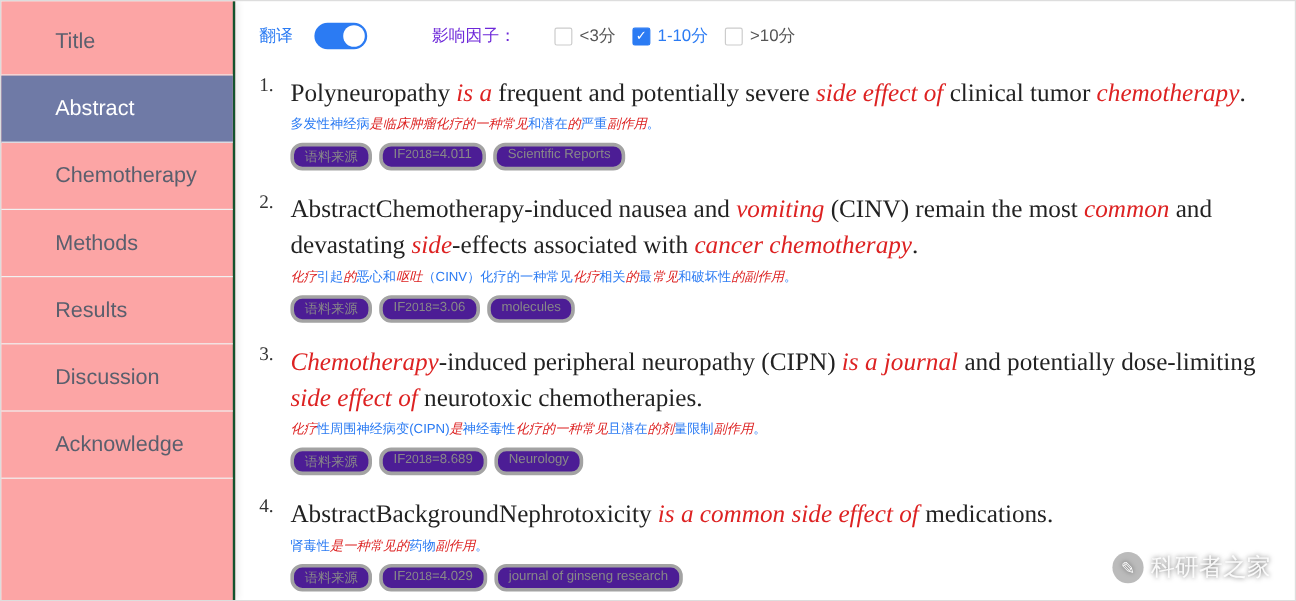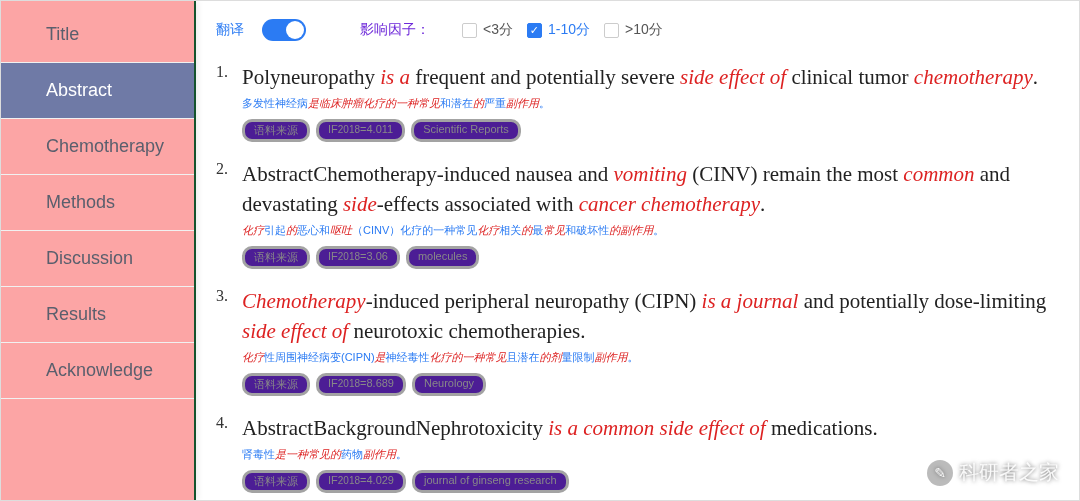--- a/index.html
+++ b/index.html
@@ -144,22 +144,22 @@
 </style>
 </head>
 <body>
 
 <div class="layout">
   <div class="sidebar" id="sidebar">
       <div class="sidebar-item">Title</div>
       <div class="sidebar-item active">Abstract</div>
       <div class="sidebar-item">Chemotherapy</div>
       <div class="sidebar-item">Methods</div>
+      <div class="sidebar-item">Results</div>
       <div class="sidebar-item">Discussion</div>
-      <div class="sidebar-item">Results</div>
       <div class="sidebar-item">Acknowledge</div>
     </div>
   <div class="content">
     <div class="topbar">
       <span class="translate-label">翻译</span>
       <div class="toggle"></div>
       <span class="factor-label">影响因子：</span>
       <div id="chk-holder" style="display:flex;justify-content:center;">
           <div class="chk">
             <div class="box"></div>

